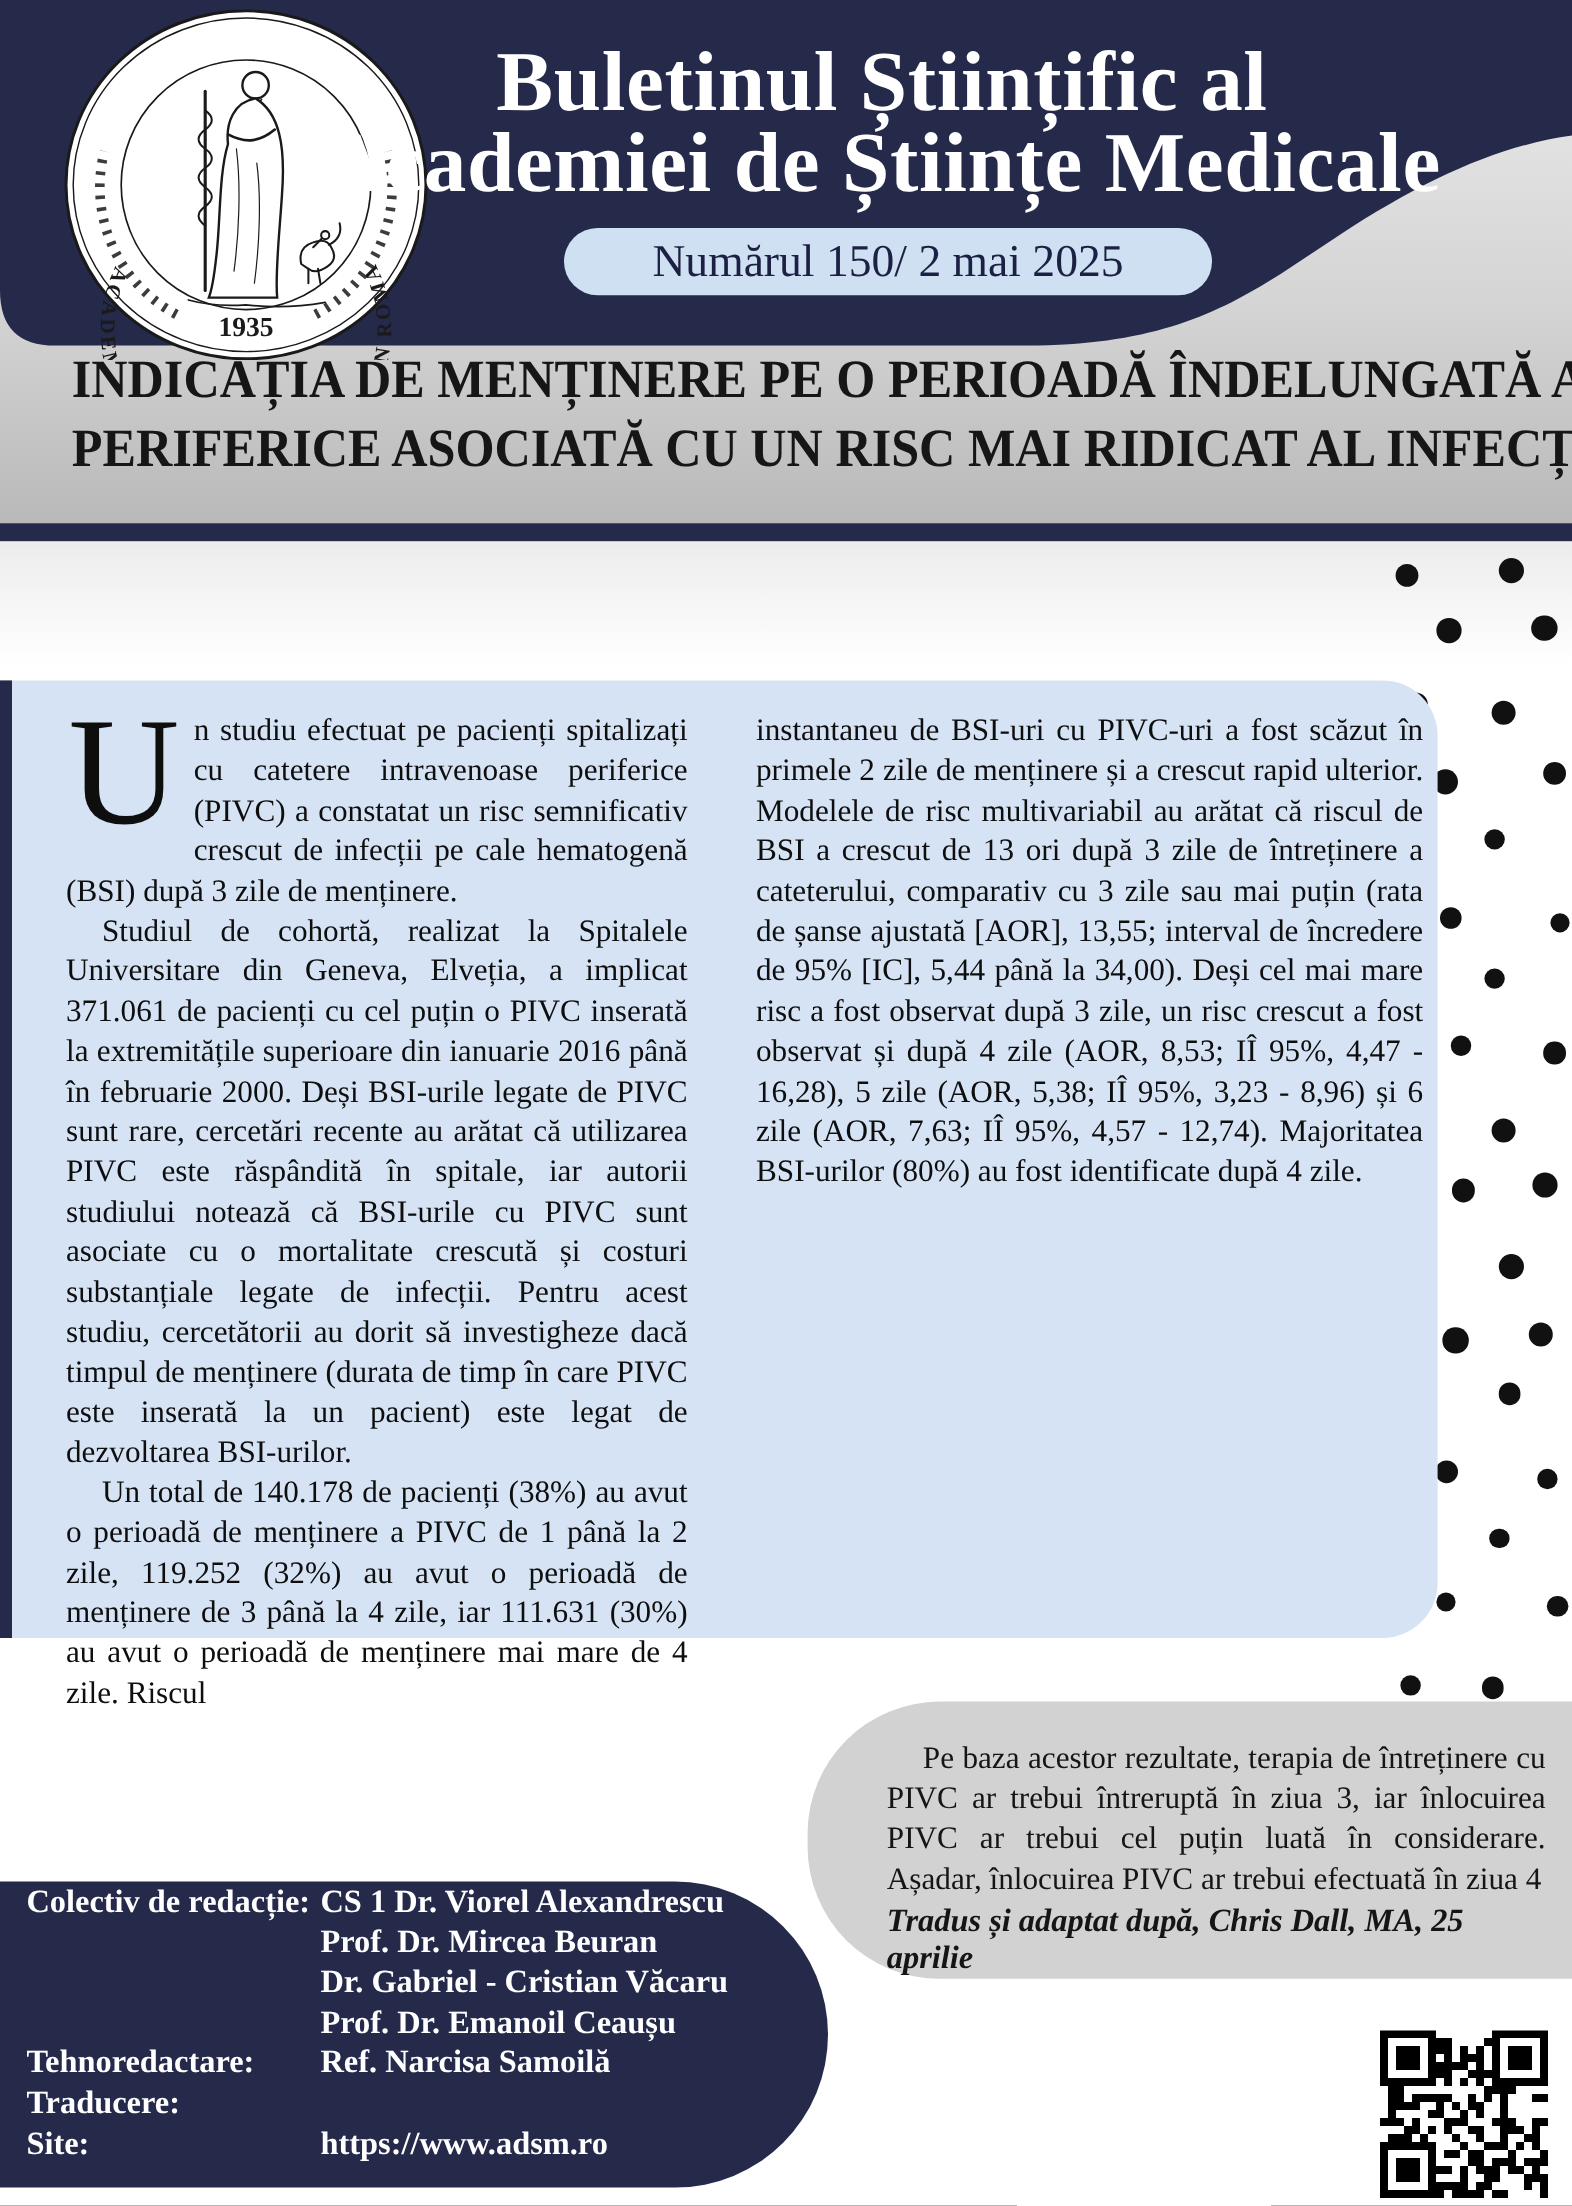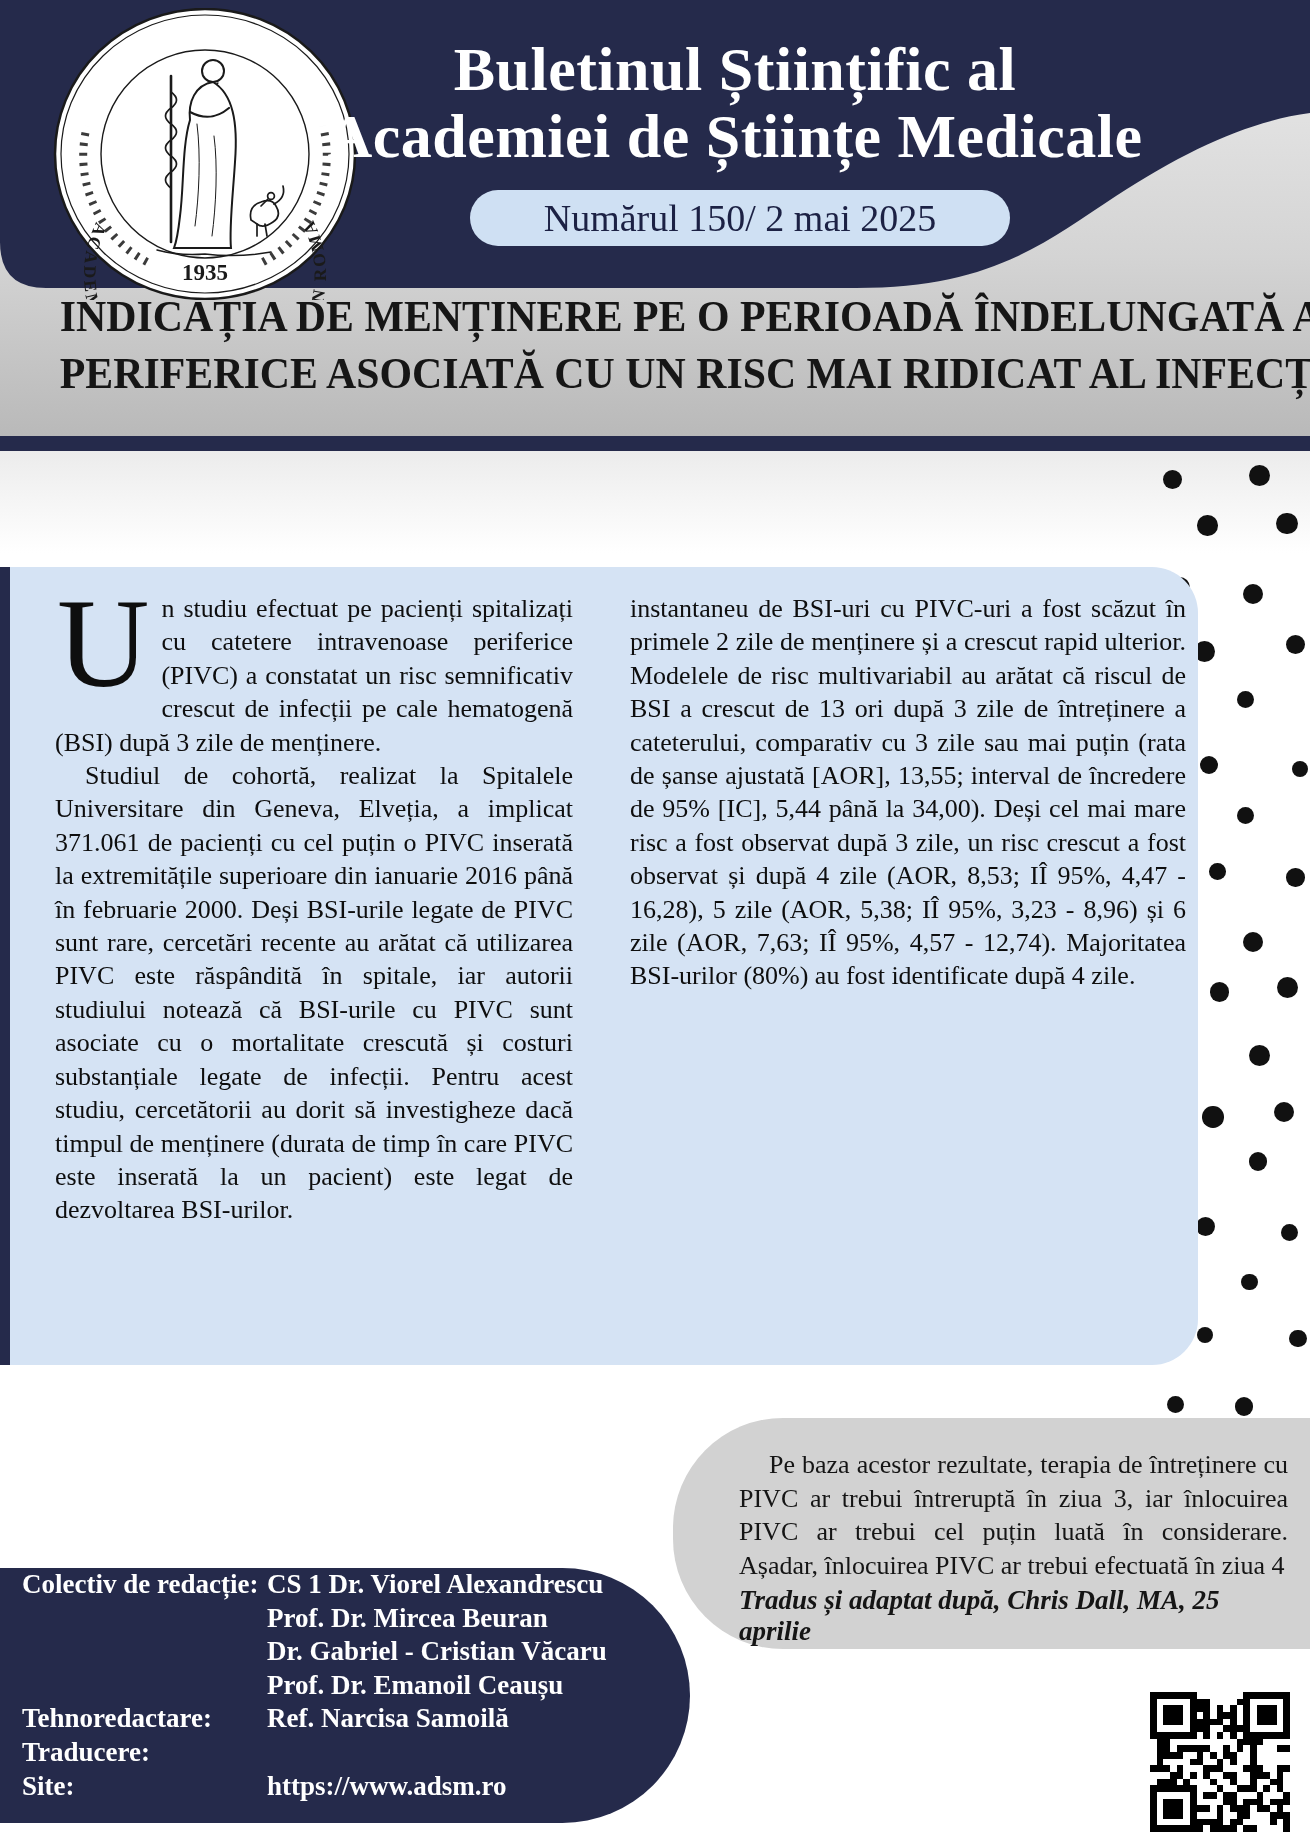--- a/index.html
+++ b/index.html
@@ -6,21 +6,21 @@
   .page{position:relative;width:1310px;height:1838px;background:#ffffff;overflow:hidden;
         font-family:"Liberation Serif","DejaVu Serif",serif;margin:0 auto;}
   .abs{position:absolute;}
 
   
   .gray-band{left:0;top:110px;width:1310px;height:326px;z-index:1;
      background:linear-gradient(180deg,#e2e2e2 0%,#d4d4d4 45%,#b9b9b9 100%);}
   .header-curve{left:0;top:0;width:1310px;height:292px;z-index:2;}
   .seal{left:52px;top:8px;width:306px;height:292px;z-index:4;}
   .masthead{left:250px;top:36px;width:970px;z-index:4;text-align:center;color:#ffffff;
-     font-weight:bold;font-size:62px;line-height:67px;letter-spacing:.5px;}
+     font-weight:bold;font-size:71px;line-height:67px;letter-spacing:.5px;}
   .issue-pill{left:470px;top:190px;width:540px;height:56px;z-index:4;background:#cfe0f3;
      border-radius:28px;display:flex;align-items:center;justify-content:center;
      color:#1c2144;font-size:38px;font-weight:500;}
   .headline{left:15px;top:288px;width:1280px;z-index:3;text-align:center;color:#161616;
      font-weight:bold;font-size:45px;line-height:57px;}
   .headline .hl-line{display:block;transform:scaleX(.93);transform-origin:50% 50%;white-space:nowrap;}
   .navy-bar{left:0;top:436px;width:1310px;height:15px;z-index:3;background:#252a4b;}
   .fade-band{left:0;top:451px;width:1310px;height:120px;z-index:0;
      background:linear-gradient(180deg,#ececec 0%,#ffffff 85%);}
 
@@ -168,20 +168,21 @@
     <span class="hl-line">PERIFERICE ASOCIATĂ CU UN RISC MAI RIDICAT AL INFECȚIILOR</span>
   </div>
 
   <div class="abs navy-bar"></div>
 
   <div class="abs left-strip"></div>
   <div class="abs article-panel">
     <div class="col col-left">
       <p><span class="dropcap">U</span><span>n studiu efectuat pe pacienți spitalizați cu catetere intravenoase periferice (PIVC) a constatat un risc semnificativ crescut de infecții pe cale hematogenă (BSI) după 3 zile de menținere.</span></p>
       <p class="ind">Studiul de cohortă, realizat la Spitalele Universitare din Geneva, Elveția, a implicat 371.061 de pacienți cu cel puțin o PIVC inserată la extremitățile superioare din ianuarie 2016 până în februarie 2000. Deși BSI-urile legate de PIVC sunt rare, cercetări recente au arătat că utilizarea PIVC este răspândită în spitale, iar autorii studiului notează că BSI-urile cu PIVC sunt asociate cu o mortalitate crescută și costuri substanțiale legate de infecții. Pentru acest studiu, cercetătorii au dorit să investigheze dacă timpul de menținere (durata de timp în care PIVC este inserată la un pacient) este legat de dezvoltarea BSI-urilor.</p>
+      <p class="ind">Un total de 140.178 de pacienți (38%) au avut o perioadă de menținere a PIVC de 1 până la 2 zile, 119.252 (32%) au avut o perioadă de menținere de 3 până la 4 zile, iar 111.631 (30%) au avut o perioadă de menținere mai mare de 4 zile. Riscul</p>
     </div>
     <div class="col col-right">
       <p>instantaneu de BSI-uri cu PIVC-uri a fost scăzut în primele 2 zile de menținere și a crescut rapid ulterior. Modelele de risc multivariabil au arătat că riscul de BSI a crescut de 13 ori după 3 zile de întreținere a cateterului, comparativ cu 3 zile sau mai puțin (rata de șanse ajustată [AOR], 13,55; interval de încredere de 95% [IC], 5,44 până la 34,00). Deși cel mai mare risc a fost observat după 3 zile, un risc crescut a fost observat și după 4 zile (AOR, 8,53; IÎ 95%, 4,47 - 16,28), 5 zile (AOR, 5,38; IÎ 95%, 3,23 - 8,96) și 6 zile (AOR, 7,63; IÎ 95%, 4,57 - 12,74). Majoritatea BSI-urilor (80%) au fost identificate după 4 zile.</p>
     </div>
   </div>
 
   <div class="abs conclusion">
     <p class="ctext">Pe baza acestor rezultate, terapia de întreținere cu PIVC ar trebui întreruptă în ziua 3, iar înlocuirea PIVC ar trebui cel puțin luată în considerare. Așadar, înlocuirea PIVC ar trebui efectuată în ziua 4</p>
     <p class="credit">Tradus și adaptat după, Chris Dall, MA, 25 aprilie</p>
   </div>

